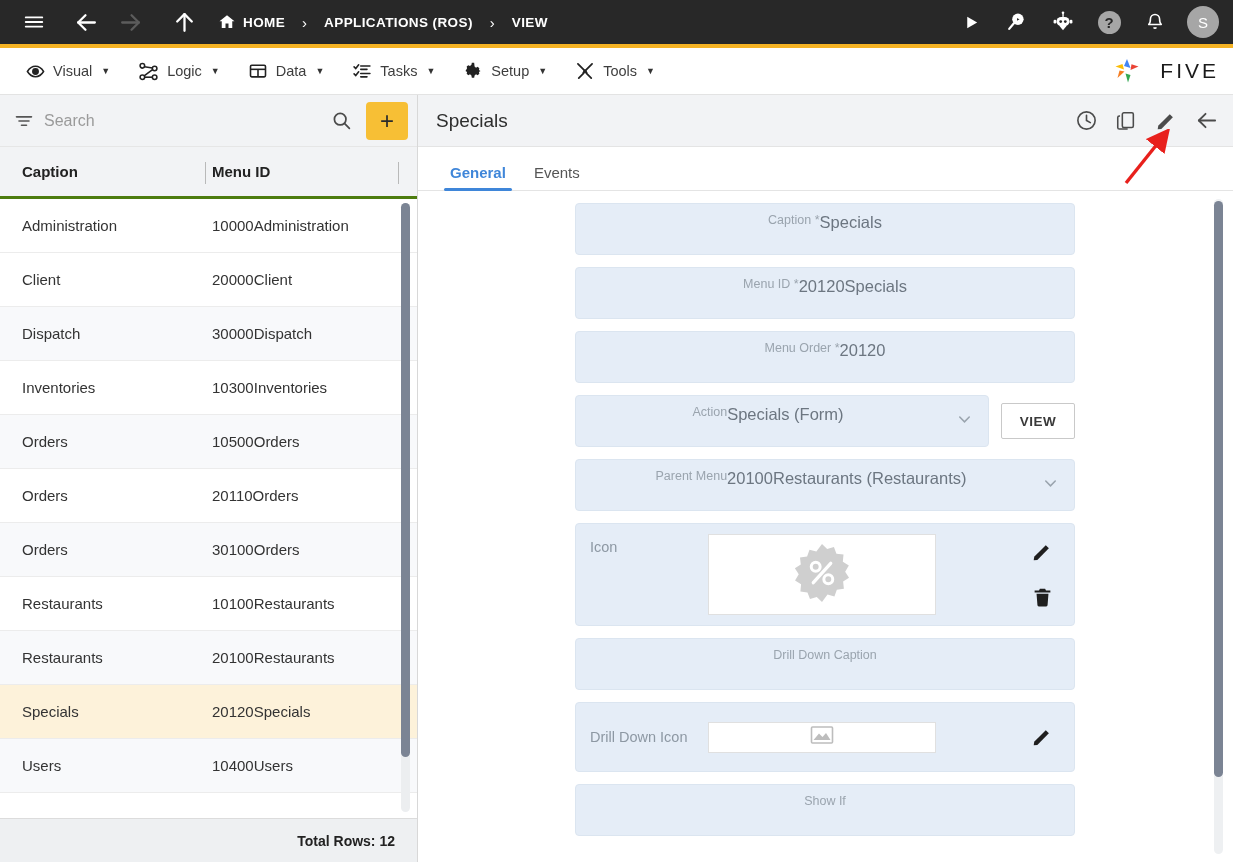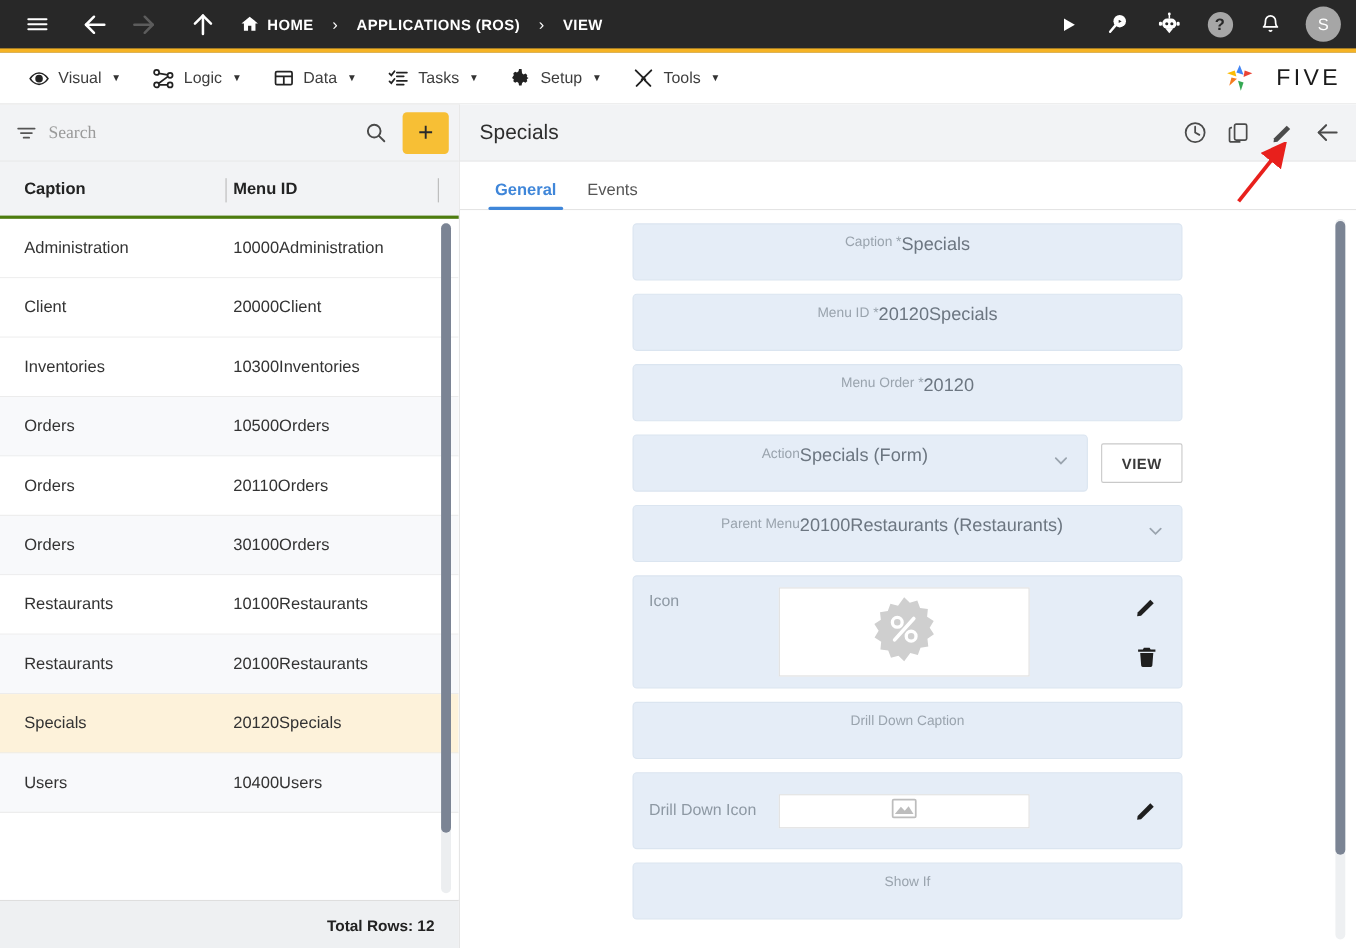--- a/index.html
+++ b/index.html
@@ -60,21 +60,21 @@
   .sidebar {
     width: 418px; flex: 0 0 418px; display: flex; flex-direction: column;
     border-right: 1px solid #d8d8d8; background: #fff; min-height: 0;
   }
   .searchbar {
     height: 52px; flex: 0 0 52px; background: #f2f3f5; display: flex; align-items: center;
     padding: 0 9px 0 14px; gap: 10px; border-bottom: 1px solid #e6e6e6;
   }
   .search-input {
     flex: 1 1 auto; border: none; background: transparent; outline: none;
-    font-size: 16px; color: #a16207; font-family: Liberation Serif, serif;
+    font-size: 16px; color: #a16207; font-family: Liberation Sans, sans-serif;
   }
   .search-input::placeholder { color: #9a9a9a; }
   .add-btn {
     width: 42px; height: 38px; background: #f7bf35; border: none; border-radius: 4px;
     color: #2b2b2b; font-size: 24px; line-height: 1; display: flex;
     align-items: center; justify-content: center; cursor: pointer;
   }
 
   .tbl-wrap { flex: 1 1 auto; display: flex; flex-direction: column; min-height: 0; position: relative; }
   .tbl-head {
@@ -400,20 +400,24 @@
 
         <div class="rows" id="rows-container">
             <div class="row">
               <div class="r-cap">Administration</div>
               <div class="r-id">10000Administration</div>
             </div>
             <div class="row">
               <div class="r-cap">Client</div>
               <div class="r-id">20000Client</div>
             </div>
+            <div class="row alt">
+              <div class="r-cap">Dispatch</div>
+              <div class="r-id">30000Dispatch</div>
+            </div>
             <div class="row">
               <div class="r-cap">Inventories</div>
               <div class="r-id">10300Inventories</div>
             </div>
             <div class="row alt">
               <div class="r-cap">Orders</div>
               <div class="r-id">10500Orders</div>
             </div>
             <div class="row">
               <div class="r-cap">Orders</div>

